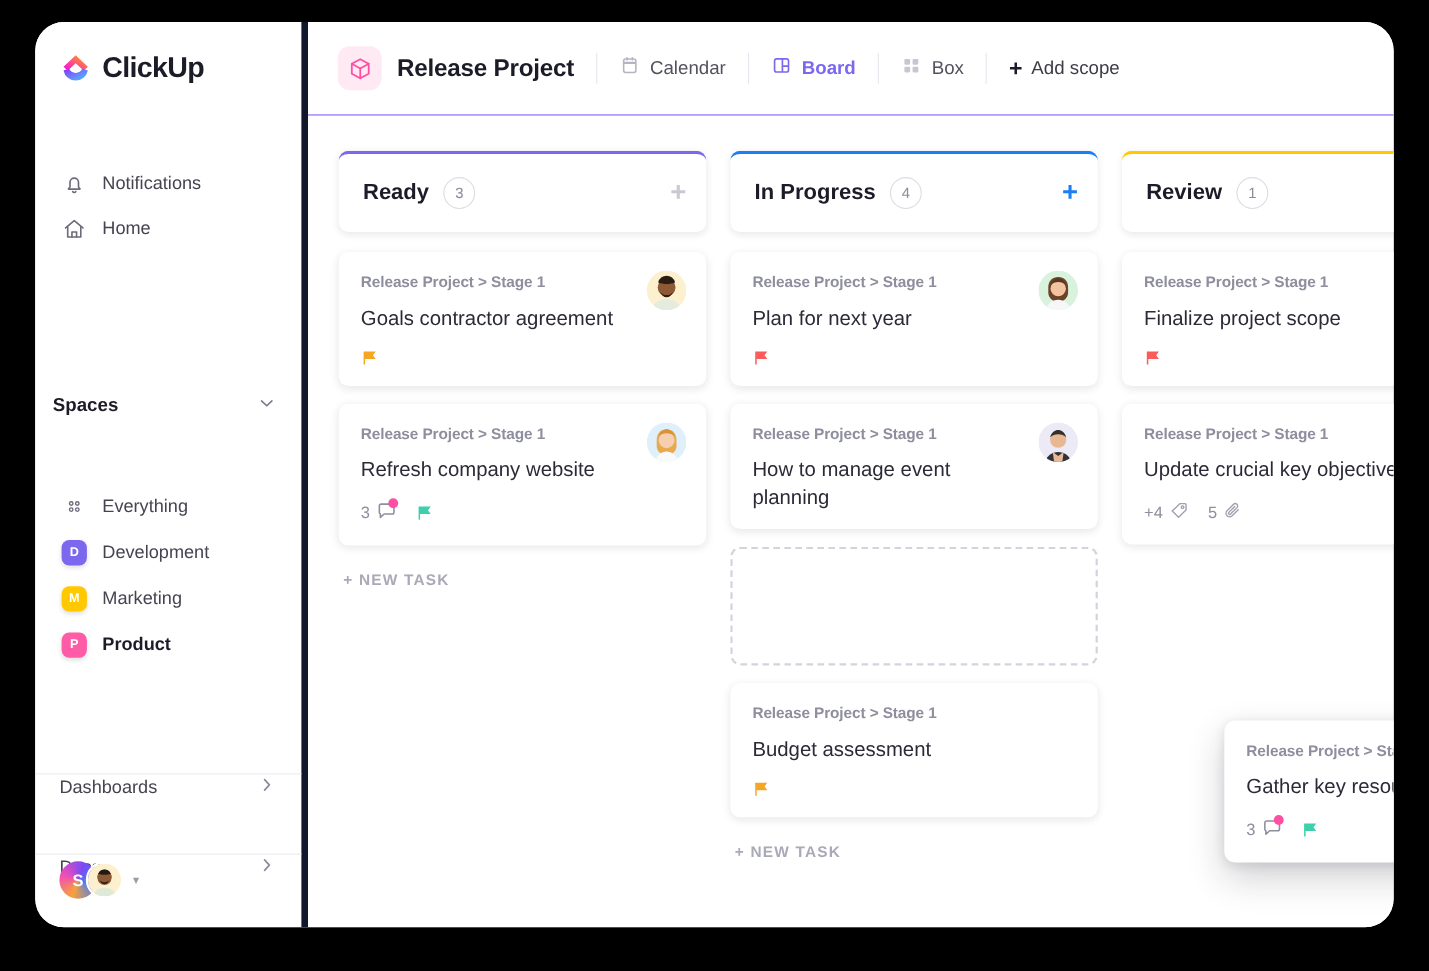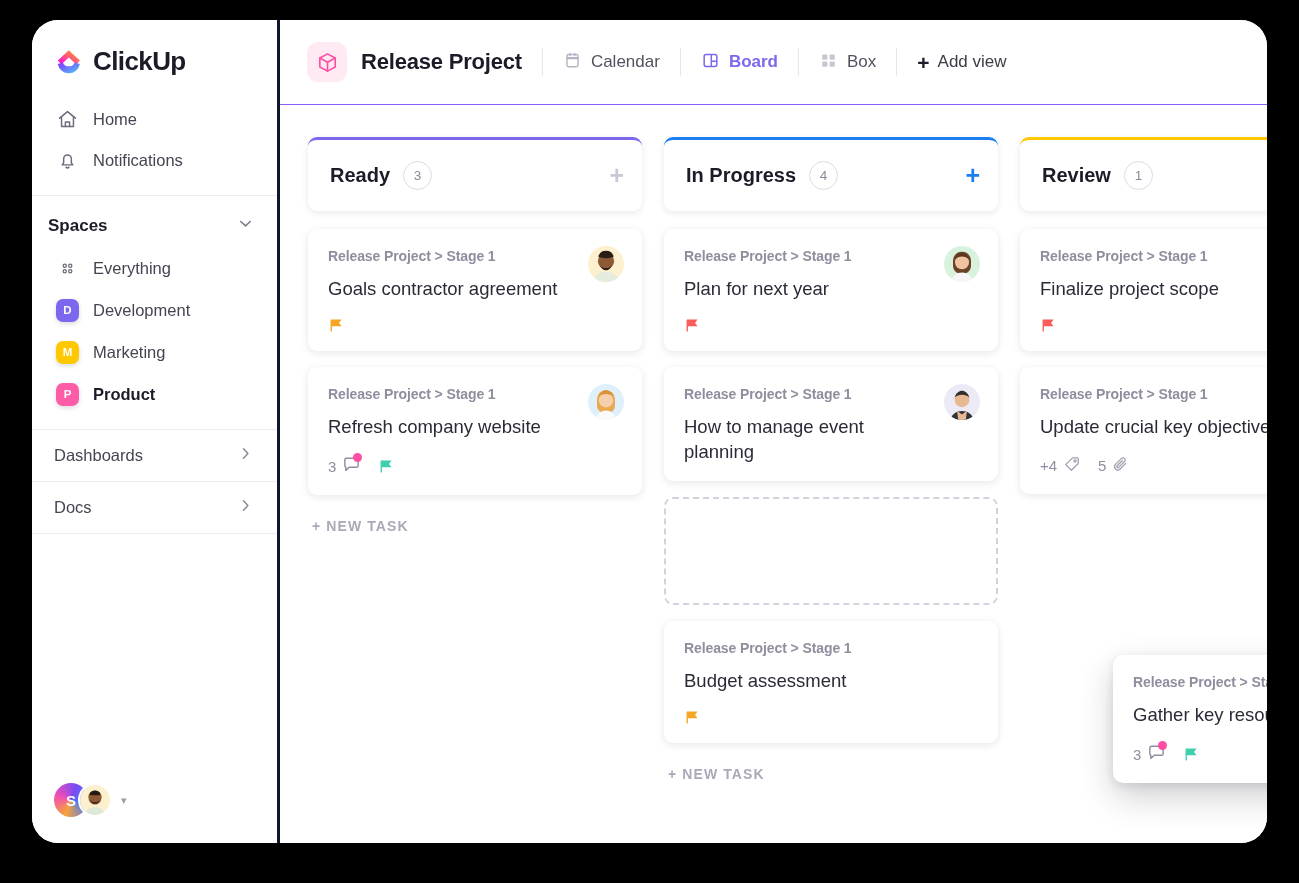--- a/index.html
+++ b/index.html
@@ -17,23 +17,23 @@
     border-radius: 26px;
     overflow: hidden;
     display: flex;
     box-shadow: 0 24px 60px rgba(0,0,0,0.45);
   }
 
   
   .sidebar {
     width: 248px; flex: 0 0 248px;
     background: #ffffff;
-    border-right: 3px solid #0f172a;
+    border-right: 6px solid #0f172a;
     position: relative;
-    display: flex; flex-direction: column;
+    display: flex; flex-direction: column; gap: 48px;
   }
   .logo-row { display: flex; align-items: center; gap: 9px; padding: 26px 0 0 22px; }
   .logo-mark { width: 30px; height: 30px; position: relative; }
   .logo-text { font-size: 26px; font-weight: 700; color: #1c1c29; letter-spacing: -0.6px; }
 
   .nav { margin-top: 22px; padding: 0 14px; }
   .nav-item {
     display: flex; align-items: center; gap: 15px;
     height: 41px; padding-left: 10px;
     border-radius: 8px; cursor: pointer;
@@ -193,35 +193,35 @@
           <path d="M4 18.2 A12 12 0 0 0 27.6 18.2 L22.2 16.4 A7 7 0 0 1 9.4 16.4 Z" fill="url(#gDn)"></path>
         </svg>
       </span>
       <span class="logo-text">ClickUp</span>
     </div>
 
     <nav class="nav">
       <div class="nav-item">
         <span class="nav-ico">
           <svg viewBox="0 0 24 24" width="21" height="21" fill="none" stroke="currentColor" stroke-width="1.7" stroke-linecap="round" stroke-linejoin="round">
+            <path d="M6 17h12l-1.6-2.3V10a4.4 4.4 0 0 0-8.8 0v4.7L6 17Z"></path>
+              <path d="M10.4 19.6a1.8 1.8 0 0 0 3.2 0"></path>
+          </svg>
+        </span>
+        <span class="nav-label">Notifications</span>
+      </div>
+      <div class="nav-item">
+        <span class="nav-ico">
+          <svg viewBox="0 0 24 24" width="21" height="21" fill="none" stroke="currentColor" stroke-width="1.7" stroke-linecap="round" stroke-linejoin="round">
             <path d="M3 10.5 12 3l9 7.5"></path>
               <path d="M5.2 9.6V20h13.6V9.6"></path>
               <path d="M9.6 20v-5.2h4.8V20"></path>
           </svg>
         </span>
         <span class="nav-label">Home</span>
-      </div>
-      <div class="nav-item">
-        <span class="nav-ico">
-          <svg viewBox="0 0 24 24" width="21" height="21" fill="none" stroke="currentColor" stroke-width="1.7" stroke-linecap="round" stroke-linejoin="round">
-            <path d="M6 17h12l-1.6-2.3V10a4.4 4.4 0 0 0-8.8 0v4.7L6 17Z"></path>
-              <path d="M10.4 19.6a1.8 1.8 0 0 0 3.2 0"></path>
-          </svg>
-        </span>
-        <span class="nav-label">Notifications</span>
       </div>
     </nav>
 
     <div class="divider"></div>
 
     <div class="section-head">
       <span class="section-title">Spaces</span>
       <span>
         <svg viewBox="0 0 24 24" width="19" height="19" fill="none" stroke="#7a7a8a" stroke-width="1.9" stroke-linecap="round" stroke-linejoin="round">
             <path d="M6 9.5 12 15l6-5.5"></path>
@@ -345,21 +345,21 @@
               <rect x="13.4" y="13.4" width="6.6" height="6.6" rx="1.3"></rect>
           </svg>
         </span>
         <span class="vt-label">Box</span>
       </div>
 
       <span class="vsep"></span>
 
       <div class="addview">
         <span class="plus-bold">+</span>
-        <span class="vt-label">Add view</span>
+        <span class="vt-label">Add scope</span>
       </div>
     </header>
 
     <div class="board">
 
       <div class="col">
         <div class="col-head" style="border-top-color:#7b68ee">
           <span class="col-name">Ready</span>
           <span class="col-count">3</span>
           <span class="col-plus">+</span>

